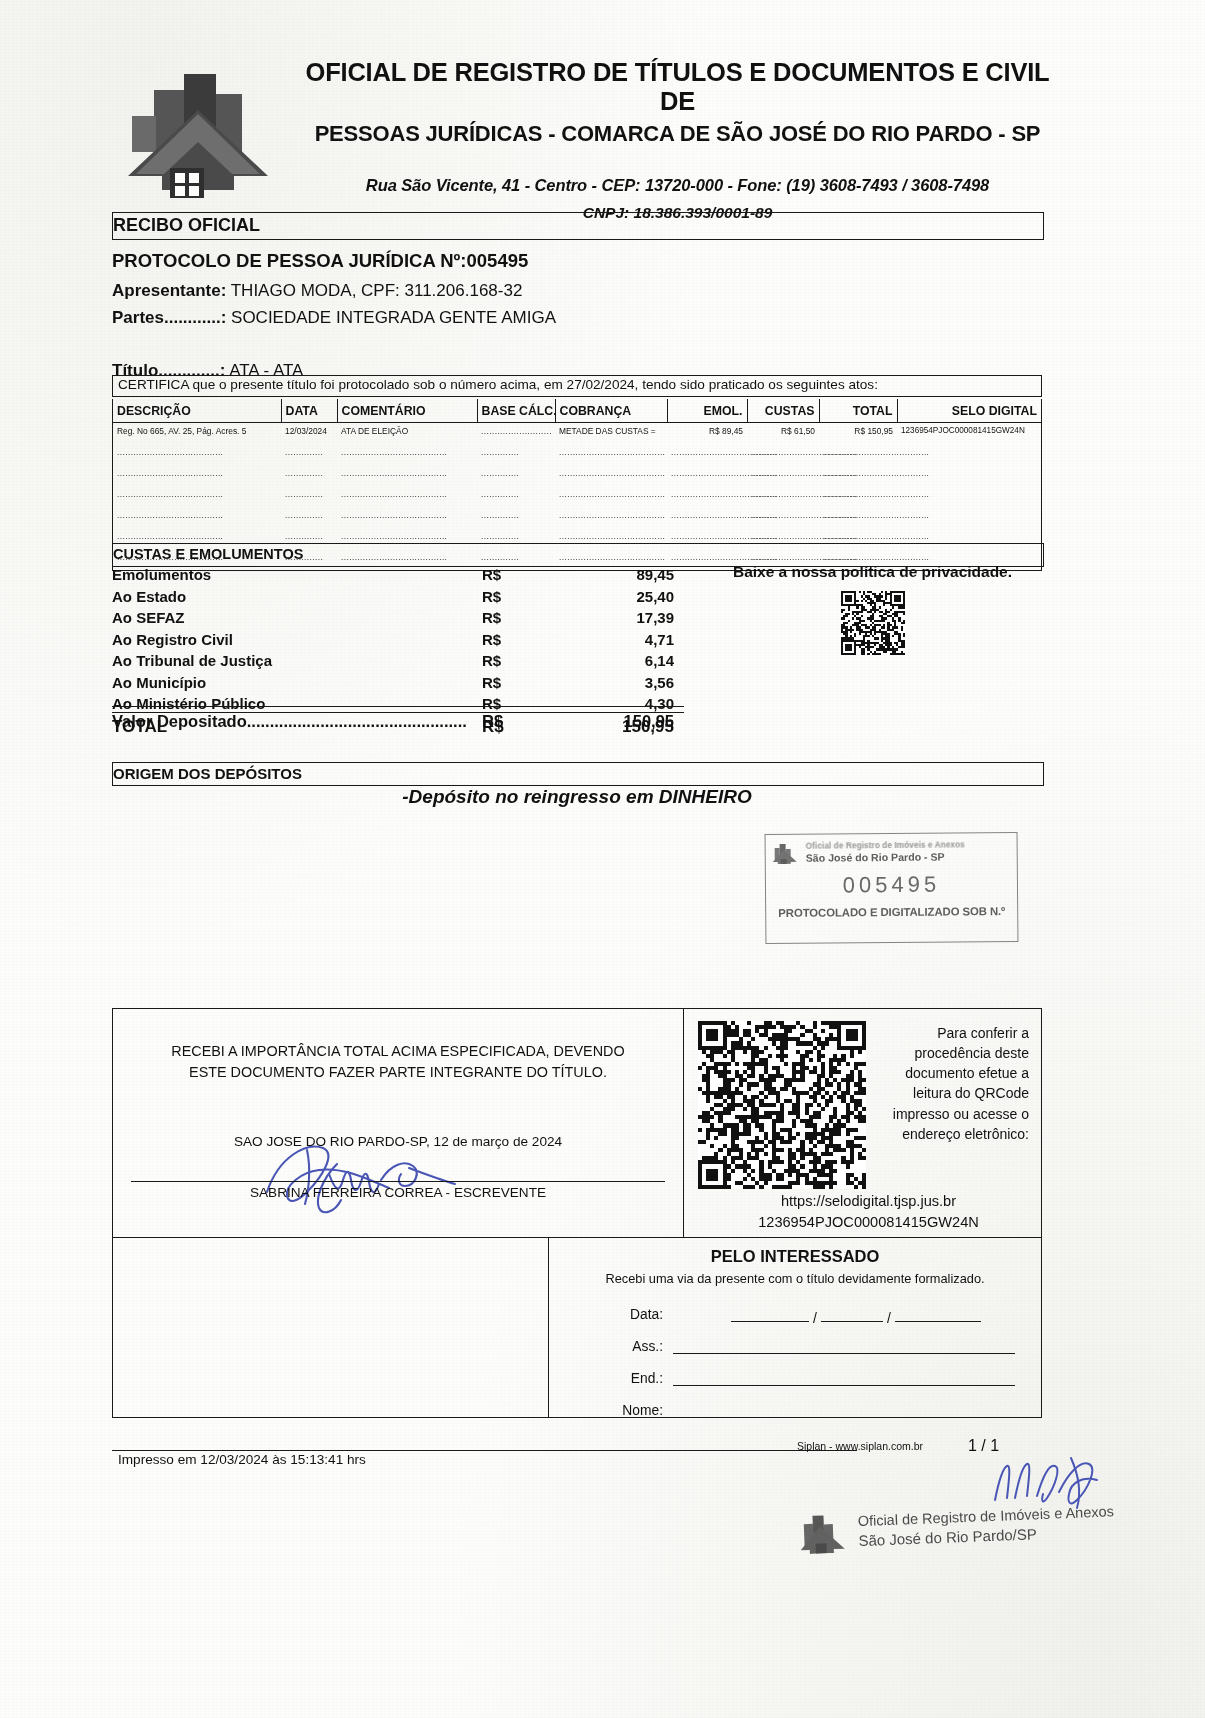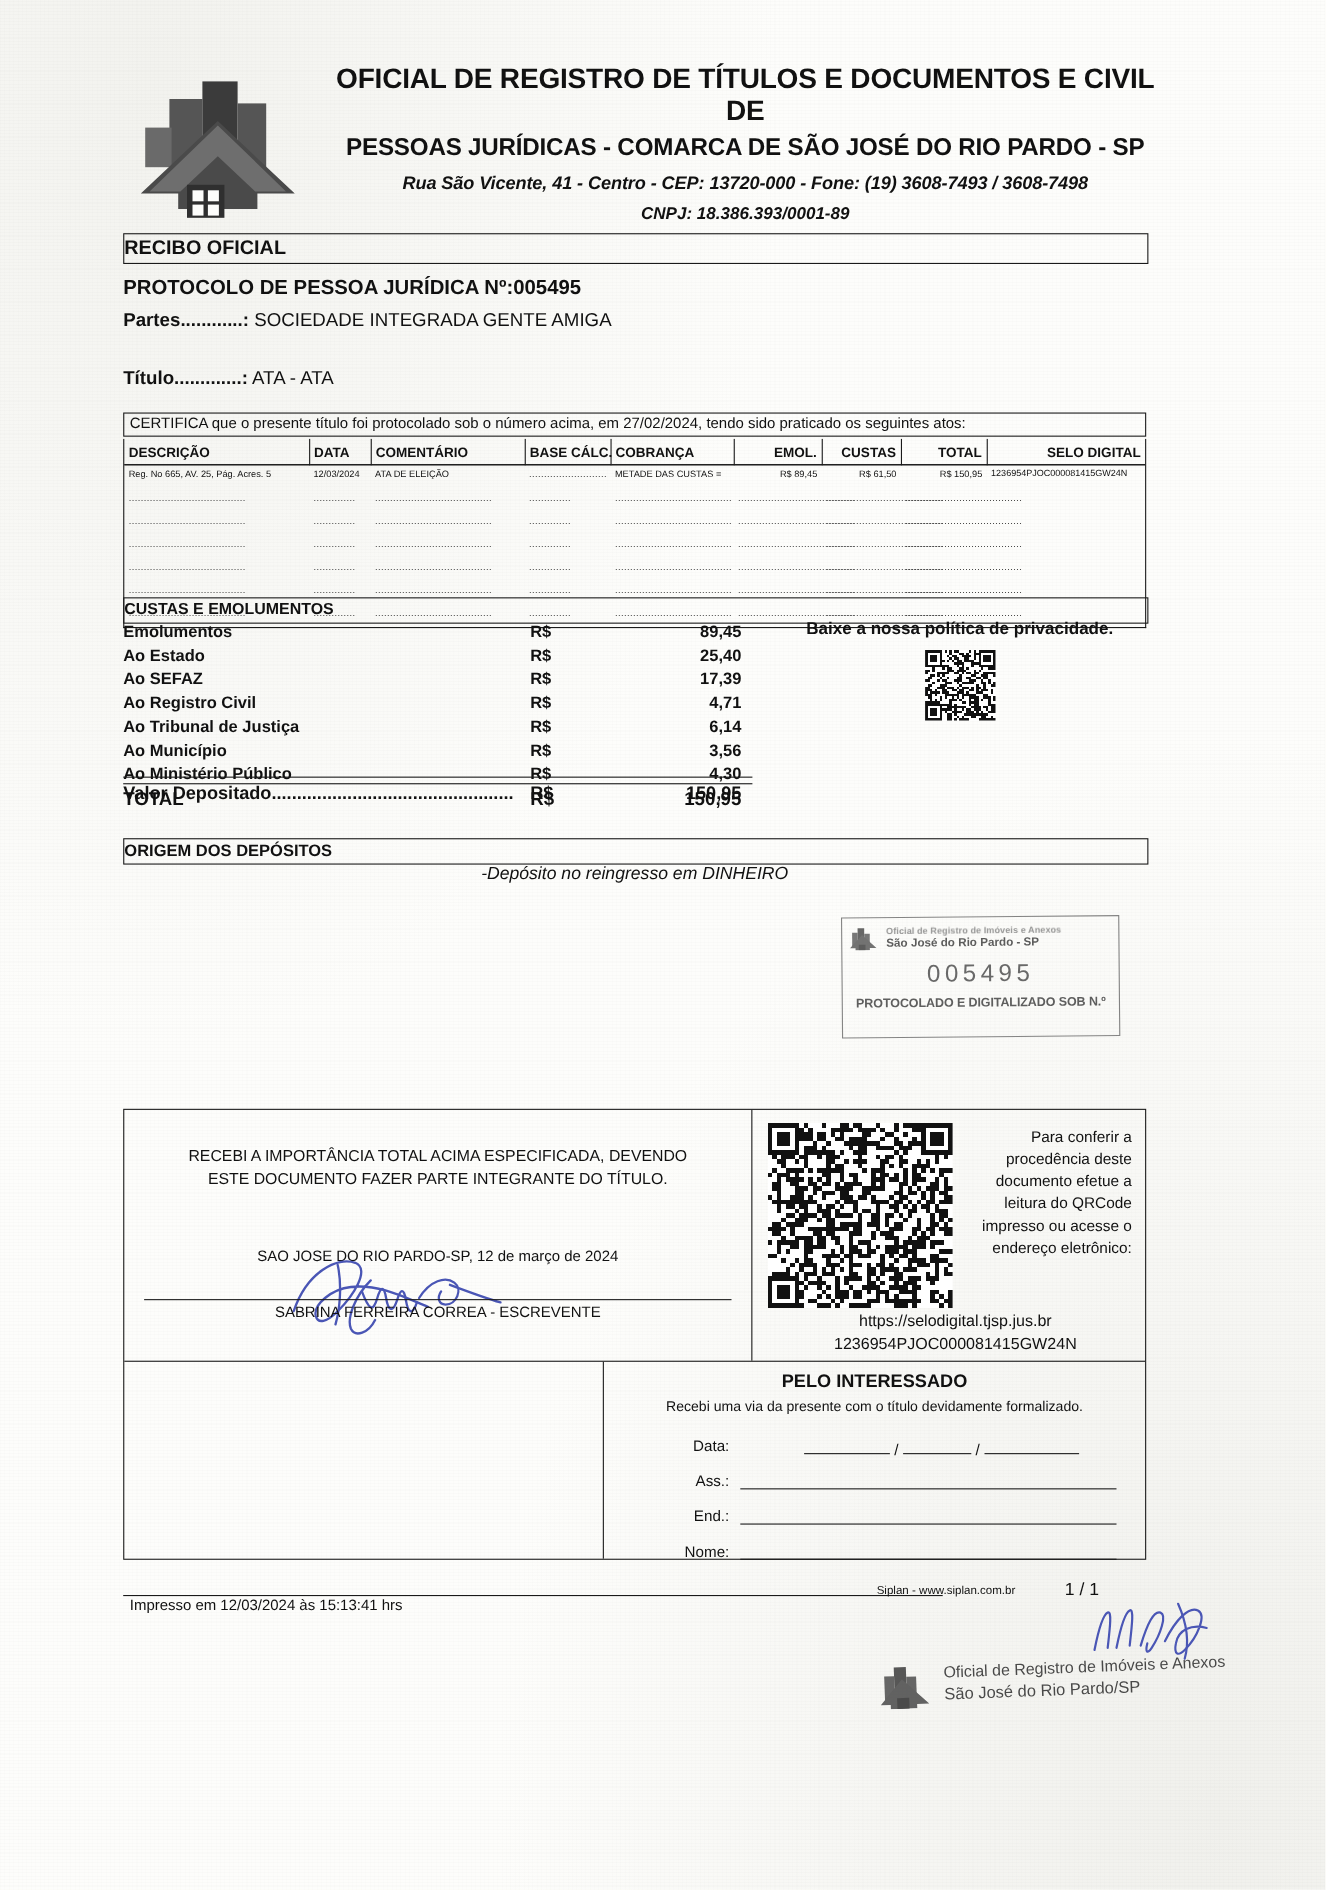--- a/index.html
+++ b/index.html
@@ -22,21 +22,21 @@
     background-image:repeating-linear-gradient(0deg,rgba(0,0,0,.35) 0 1px,transparent 1px 3px),
                      repeating-linear-gradient(90deg,rgba(0,0,0,.25) 0 1px,transparent 1px 4px);}
 
   
   .hdr{position:absolute;left:0;top:58px;width:1205px;}
   .hdr-inner{display:flex;align-items:flex-start;}
   .logo{width:190px;margin-left:110px;margin-top:14px;flex:none;}
   .hdr-txt{flex:1;text-align:center;padding-right:150px;}
   .h1{font-size:25.5px;font-weight:bold;letter-spacing:-.2px;line-height:1.12;}
   .h2{font-size:22px;font-weight:bold;letter-spacing:-.2px;margin-top:6px;}
-  .h3{font-size:16.5px;font-style:italic;font-weight:bold;margin-top:11px;letter-spacing:-.1px;}
+  .h3{font-size:16.5px;font-style:italic;font-weight:bold;margin-top:29px;letter-spacing:-.1px;}
   .h4{font-size:15.5px;font-style:italic;font-weight:bold;margin-top:9px;}
 
   
   .bar{position:absolute;border:1.6px solid #1a1a1a;background:transparent;
        display:flex;align-items:center;justify-content:flex-start;
        font-weight:bold;}
   .bar span{position:relative;top:-1px;}
 
   
   .proto{position:absolute;left:112px;top:250px;width:900px;}
@@ -89,21 +89,21 @@
   .dep-row .cur{flex:none;width:70px;}
   .dep-row .val{flex:1;text-align:right;padding-right:38px;}
 
   .priv{position:absolute;left:700px;top:563px;width:345px;text-align:center;}
   .priv-t{font-size:15.5px;font-weight:bold;}
   .qr-sm{width:64px;height:64px;margin:10px auto 0;}
 
   
   .or-bar{left:112px;top:762px;width:930px;height:22px;font-size:15px;}
   .or-txt{position:absolute;left:112px;top:786px;width:930px;text-align:center;
-          font-size:16px;font-style:italic;font-weight:normal;}
+          font-size:19px;font-style:italic;font-weight:bold;}
 
   
   .stamp{position:absolute;left:765px;top:833px;width:253px;height:110px;
          border:1px solid #6a6a6a;box-sizing:border-box;transform:rotate(-.5deg);
          opacity:.82;}
   .stamp-top{display:flex;align-items:center;gap:7px;padding:7px 6px 0 7px;}
   .st-logo{width:26px;height:22px;flex:none;}
   .st-l1{font-size:8.2px;color:#7e7e7e;letter-spacing:.1px;white-space:nowrap;
          font-weight:bold;filter:blur(.25px);}
   .st-l2{font-size:10.6px;font-weight:bold;color:#3b3b3b;white-space:nowrap;margin-top:1px;}
@@ -187,20 +187,24 @@
       </div>
     </div>
   </div>
 
   <div class="bar" style="left:112px;top:212px;width:930px;height:26px;font-size:18px;">
     <span>RECIBO OFICIAL</span>
   </div>
 
   <div class="proto">
     <div class="ttl">PROTOCOLO DE PESSOA JURÍDICA Nº:005495</div>
+    <div class="line">
+      <span class="k">Apresentante:</span>
+      <span>THIAGO MODA, CPF: 311.206.168-32</span>
+    </div>
     <div class="line">
       <span class="k">Partes............:</span>
       <span>SOCIEDADE INTEGRADA GENTE AMIGA</span>
     </div>
     <div class="line" style="margin-top:33px;">
       <span class="k">Título.............:</span>
       <span>ATA - ATA</span>
     </div>
   </div>
 

